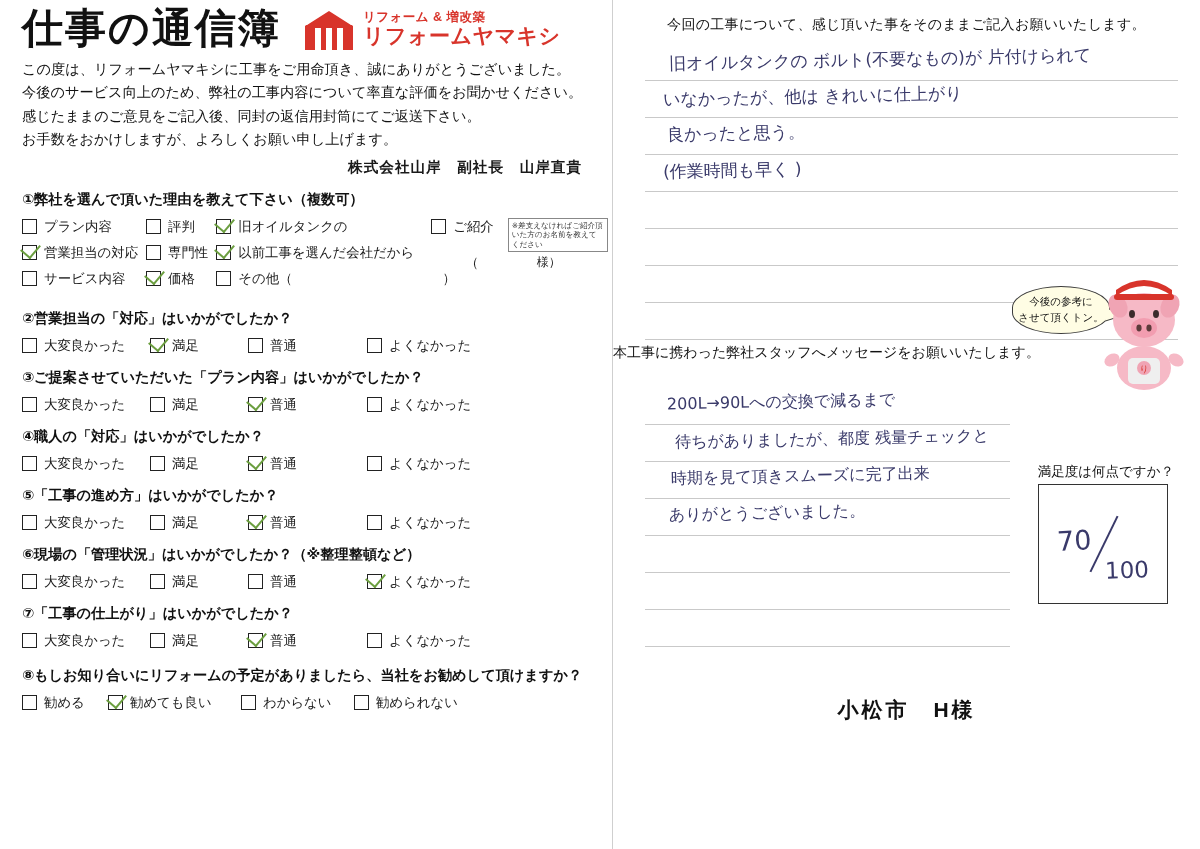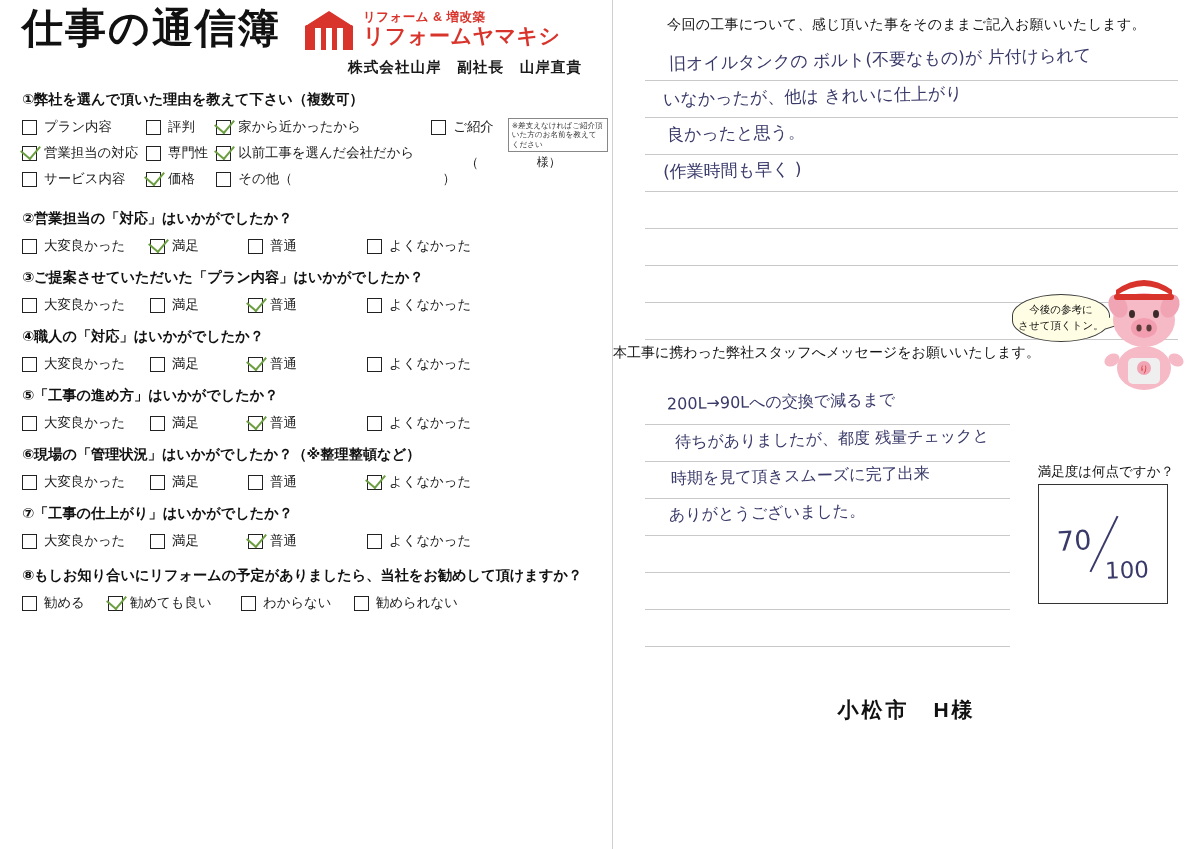--- a/index.html
+++ b/index.html
@@ -90,21 +90,21 @@
   }
   .hand.b{font-size:16px;}
 
   .r-head2{
     position:absolute;left:0;right:0;top:344px;text-align:left;
     font-size:14px;color:#111;
   }
 
   .mascot{position:absolute;right:8px;top:272px;width:180px;height:128px;}
   .bubble{
-    position:absolute;left:0;top:22px;width:96px;height:46px;border:1.6px solid #3c3c3c;
+    position:absolute;left:0;top:14px;width:96px;height:46px;border:1.6px solid #3c3c3c;
     border-radius:50%/45%;background:#fffde4;font-size:10.5px;line-height:1.5;
     display:flex;align-items:center;justify-content:center;text-align:center;color:#111;
   }
   .bubble::after{
     content:"";position:absolute;right:-11px;top:22px;width:14px;height:9px;
     background:#fffde4;border-right:1.6px solid #3c3c3c;border-bottom:1.6px solid #3c3c3c;
     transform:rotate(-18deg) skewX(-18deg);
   }
 
   .score-label{position:absolute;right:26px;top:463px;font-size:13.5px;color:#111;}
@@ -149,20 +149,26 @@
             <polygon points="26,0 52,19 48,19 26,5 4,19 0,19" fill="#ffffff"></polygon>
           </svg>
         </div>
         <div class="logo-text">
           <div class="logo-top">リフォーム &amp; 増改築</div>
           <div class="logo-bottom">リフォームヤマキシ</div>
         </div>
       </div>
     </div>
 
+    <div class="intro">
+      <div>この度は、リフォームヤマキシに工事をご用命頂き、誠にありがとうございました。</div>
+      <div>今後のサービス向上のため、弊社の工事内容について率直な評価をお聞かせください。</div>
+      <div>感じたままのご意見をご記入後、同封の返信用封筒にてご返送下さい。</div>
+      <div>お手数をおかけしますが、よろしくお願い申し上げます。</div>
+    </div>
     <div class="sign">株式会社山岸　副社長　山岸直貴</div>
 
     <div class="q">
       <div class="q-title">①弊社を選んで頂いた理由を教えて下さい（複数可）</div>
       <div class="q1grid">
         <div class="q1col c1">
           <div class="opt">
             <span class="box"></span>
             <span class="opt-label">プラン内容</span>
           </div>
@@ -185,21 +191,21 @@
             <span class="opt-label">専門性</span>
           </div>
           <div class="opt">
             <span class="box checked"></span>
             <span class="opt-label">価格</span>
           </div>
         </div>
         <div class="q1col c3">
           <div class="opt">
             <span class="box checked"></span>
-            <span class="opt-label">家から近かったから</span>
+            <span class="opt-label">旧オイルタンクの</span>
           </div>
           <div class="opt">
             <span class="box checked"></span>
             <span class="opt-label">以前工事を選んだ会社だから</span>
           </div>
           <div class="opt">
             <span class="box"></span>
             <span class="opt-label">その他（</span>
             <span class="paren" style="margin-left:150px;">）</span>
           </div>

